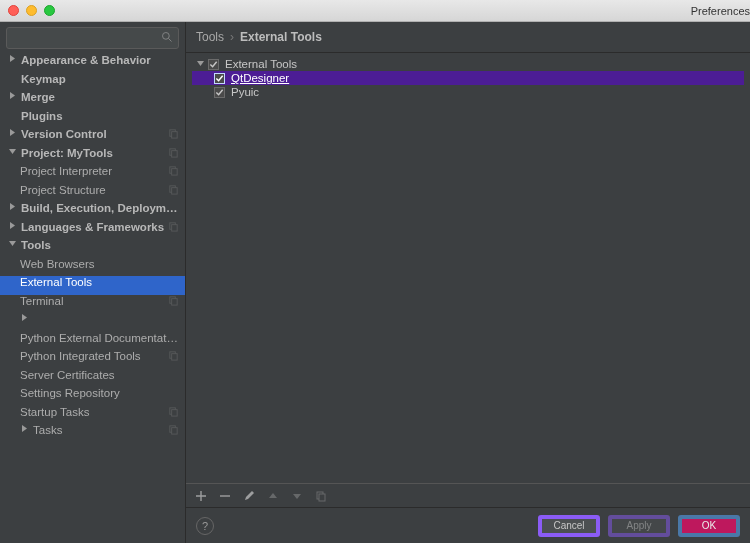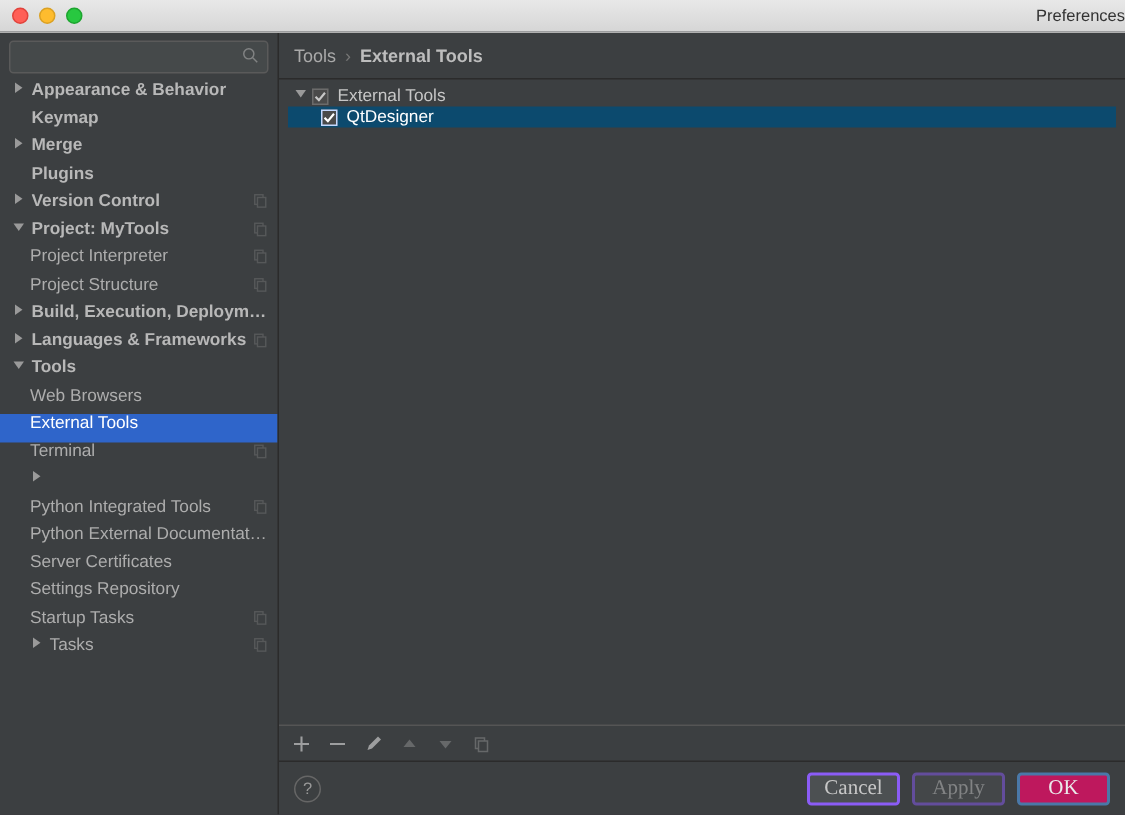--- a/index.html
+++ b/index.html
@@ -27,33 +27,33 @@
 .tree-item .label { flex: 1; overflow: hidden; text-overflow: ellipsis; }
 .tree-item .copy-icon { width: 11px; height: 11px; opacity: .35; }
 .indent-1 { padding-left: 20px !important; }
 .main { flex: 1; display: flex; flex-direction: column; background: #3c3f41; }
 .breadcrumb { height: 31px; display: flex; align-items: center; padding: 0 10px; font-size: 12px; color: #a9a9a9; border-bottom: 1px solid #2b2b2b; gap: 6px; }
 .breadcrumb .sep { color: #777; }
 .breadcrumb .current { font-weight: 700; color: #bdbdbd; }
 .content { flex: 1; display: flex; flex-direction: column; padding: 0; }
 .tool-tree { flex: 1; padding: 4px 6px; font-size: 11.5px; }
 .tool-row { display: flex; align-items: center; height: 14px; padding: 0 4px; color: #c7c7c7; }
-.tool-row.selected { background: #0c4a6e; color: #fff; }
+.tool-row.selected { background: #4c1d95; color: #fff; text-decoration: underline; }
 .tool-row .arrow { width: 10px; margin-right: 2px; }
 .tool-row .cb { width: 11px; height: 11px; border: 1px solid #6b6b6b; background: #4a4a4a; margin-right: 6px; display: flex; align-items: center; justify-content: center; flex-shrink: 0; }
 .tool-row .cb svg { display: block; }
 .tool-row.selected .cb { border-color: #c3d8ff; }
 .tool-row.i1 { padding-left: 22px; }
 .toolbar { height: 24px; border-top: 1px solid #555; display: flex; align-items: center; gap: 10px; padding: 0 8px; }
 .toolbar .btn { width: 14px; height: 14px; opacity: .7; display: flex; align-items: center; justify-content: center; }
 .toolbar .btn.disabled { opacity: .3; }
 .footer { height: 36px; border-top: 1px solid #2b2b2b; display: flex; align-items: center; justify-content: space-between; padding: 0 10px; background: #3c3f41; }
 .help { width: 18px; height: 18px; border-radius: 50%; border: 1px solid #666; color: #999; font-size: 11px; display: flex; align-items: center; justify-content: center; }
 .buttons { display: flex; gap: 8px; }
-.buttons button { height: 22px; min-width: 62px; font-size: 14px; border-radius: 3px; border: 2px solid #8b5cf6; background: #4c5052; color: #c7c7c7; cursor: default; font-family: Liberation Serif, serif; }
+.buttons button { height: 22px; min-width: 62px; font-size: 10px; border-radius: 3px; border: 4px solid #8b5cf6; background: #4c5052; color: #c7c7c7; cursor: default; }
 .buttons button.primary { background: #be185d; border-color: #4a78a8; color: #eaeaea; }
 .buttons button.disabled { opacity: .5; }
 </style>
 </head>
 <body>
 
 <div class="titlebar">
   <div class="traffic">
     <div class="tl red"></div>
     <div class="tl yellow"></div>
@@ -176,28 +176,28 @@
             </svg></span>
         </div>
         <div class="tree-item indent-1">
           <span class="arrow">
             <svg width="9" height="9" viewBox="0 0 9 9">
               <path d="M2 1l5 3.5L2 8z" fill="#9a9a9a"></path>
             </svg>
           </span>
         </div>
         <div class="tree-item indent-1">
+          <span class="label">Python External Documentation</span>
+        </div>
+        <div class="tree-item indent-1">
           <span class="label">Python Integrated Tools</span>
           <span class="copy-icon"><svg width="11" height="11" viewBox="0 0 12 12">
               <rect x="2" y="2" width="6" height="7" fill="none" stroke="#888"></rect>
               <rect x="4" y="4" width="6" height="7" fill="#3c3f41" stroke="#888"></rect>
             </svg></span>
-        </div>
-        <div class="tree-item indent-1">
-          <span class="label">Python External Documentation</span>
         </div>
         <div class="tree-item indent-1">
           <span class="label">Server Certificates</span>
         </div>
         <div class="tree-item indent-1">
           <span class="label">Settings Repository</span>
         </div>
         <div class="tree-item indent-1">
           <span class="label">Startup Tasks</span>
           <span class="copy-icon"><svg width="11" height="11" viewBox="0 0 12 12">
@@ -241,20 +241,28 @@
             <span>External Tools</span>
           </div>
           <div class="tool-row i1 selected">
             <span class="cb">
               <svg width="9" height="9" viewBox="0 0 10 10">
                 <path d="M1.5 5l2.5 2.5L8.5 2" fill="none" stroke="#fff" stroke-width="1.6"></path>
               </svg>
             </span>
             <span>QtDesigner</span>
           </div>
+          <div class="tool-row i1">
+            <span class="cb">
+              <svg width="9" height="9" viewBox="0 0 10 10">
+                <path d="M1.5 5l2.5 2.5L8.5 2" fill="none" stroke="#c7c7c7" stroke-width="1.6"></path>
+              </svg>
+            </span>
+            <span>Pyuic</span>
+          </div>
         </div>
 
       <div class="toolbar">
         <div class="btn">
             <svg width="12" height="12" viewBox="0 0 12 12">
               <path d="M6 1v10M1 6h10" stroke="#c7c7c7" stroke-width="1.4"></path>
             </svg>
           </div>
         <div class="btn">
             <svg width="12" height="12" viewBox="0 0 12 12">

